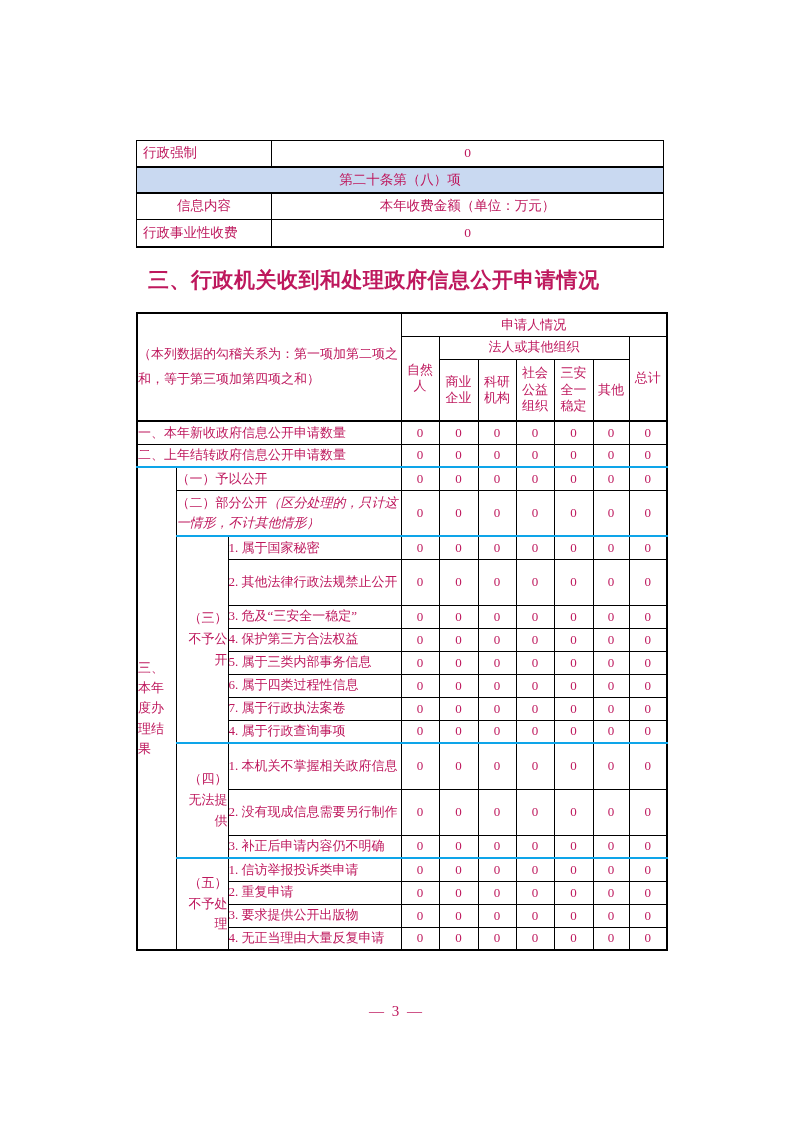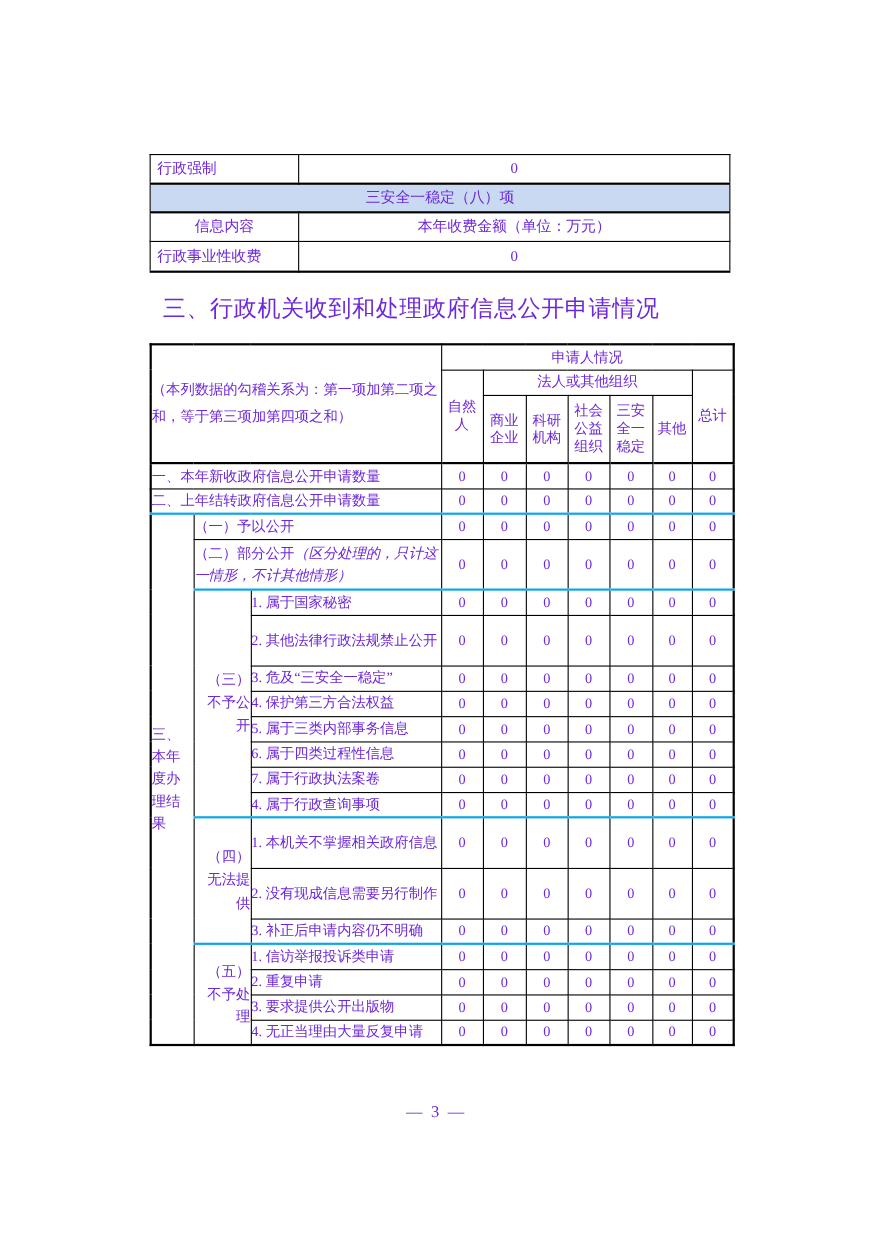--- a/index.html
+++ b/index.html
@@ -1,38 +1,38 @@
 <!DOCTYPE html>
 <html style="--accent: #c9d9f1;"><head>
 <meta charset="utf-8">
 <style>
   html,body { margin:0; padding:0; background:#ffffff; }
   .page {
     position:relative; width:793px; height:1122px; background:#fff;
-    font-family:"Liberation Serif", serif; color:#6d28d9; overflow:hidden;
+    font-family:"Liberation Serif", serif; color:#be185d; overflow:hidden;
   }
   table { border-collapse:collapse; table-layout:fixed; }
   td { border:1px solid #000; overflow:hidden; vertical-align:middle; }
 
   
   .top-table { position:absolute; left:136px; top:140px; width:527px;
                border:1px solid #000; border-bottom:2px solid #000; }
   .top-table td { font-size:13.5px; padding:1px 6px; }
   .top-table td.lbl-left { text-align:left; }
   .top-table td.lbl-center { text-align:center; }
   .top-table td.val { text-align:center; }
   .top-table tr.section-row td {
     background:var(--accent,#c9d9f1); text-align:center;
     border-top:2px solid #000; border-bottom:2px solid #000; padding:2px 0;
   }
 
   
   .doc-title {
     position:absolute; left:148px; top:266px; width:620px;
-    font-family:"Liberation Sans", sans-serif; font-weight:normal;
+    font-family:"Liberation Sans", sans-serif; font-weight:bold;
     font-size:21px; letter-spacing:0.5px; white-space:nowrap;
   }
 
   
   .main-table { position:absolute; left:136px; top:312px; width:530px;
                 border:2px solid #000; }
   .main-table td { font-size:13px; padding:0; }
   .main-table tr { height:23px; }
   .main-table tr.tall { height:46px; }
   .main-table tr.hdr3 { height:62px; }
@@ -68,21 +68,21 @@
     <colgroup>
         <col style="width:135px">
         <col style="width:392px">
       </colgroup>
     <tbody>
         <tr style="height:26px">
       <td class="lbl-left">行政强制</td>
       <td class="val">0</td>
     </tr>
     <tr style="height:26px" class="section-row">
-      <td colspan="2">三安全一稳定（八）项</td>
+      <td colspan="2">第二十条第（八）项</td>
     </tr>
     <tr style="height:27px">
       <td class="lbl-center">信息内容</td>
       <td class="val">本年收费金额（单位：万元）</td>
     </tr>
     <tr style="height:27px">
       <td class="lbl-left">行政事业性收费</td>
       <td class="val">0</td>
     </tr>
   </tbody>

